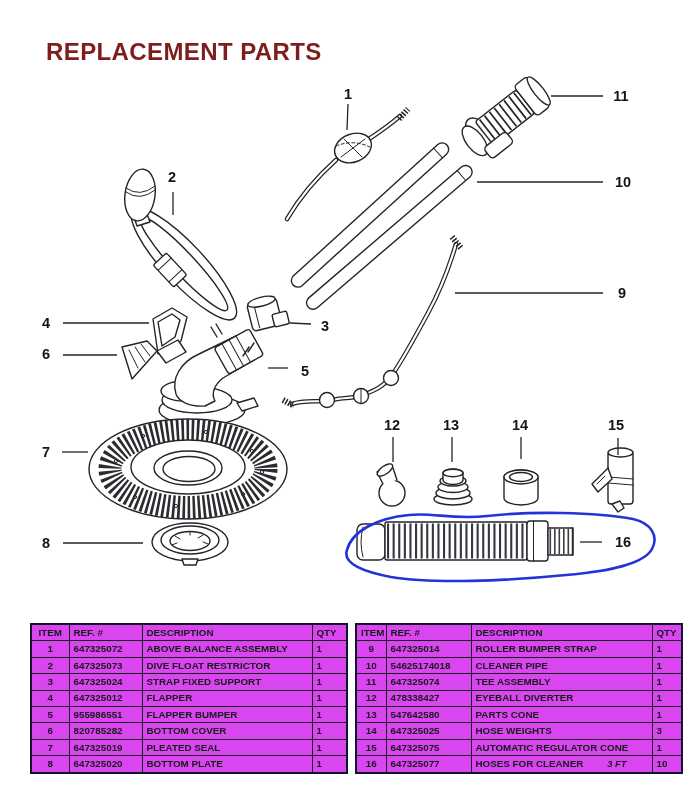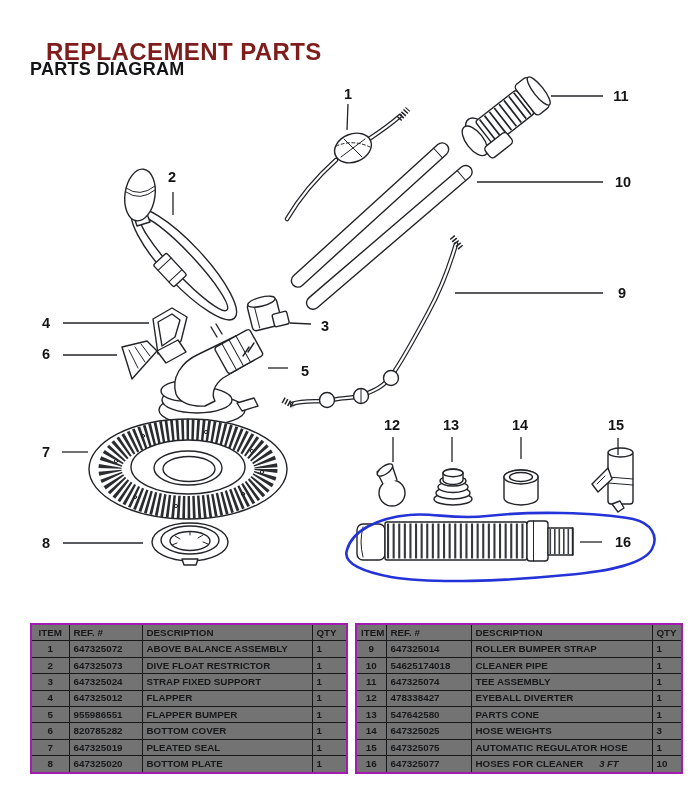--- a/index.html
+++ b/index.html
@@ -15,35 +15,34 @@
   .fw{fill:#fff;stroke:#222428;stroke-width:1.4;stroke-linejoin:round}
   .cord{fill:none;stroke:#222428;stroke-width:4.6;stroke-linecap:round}
   .cordw{fill:none;stroke:#fff;stroke-width:2.2;stroke-linecap:round}
   .knurl{stroke:#222428;stroke-width:6;stroke-dasharray:1.5 1.6;fill:none}
   .leader{stroke:#222428;stroke-width:1.3}
   .callout{font-family:"Liberation Sans",sans-serif;font-size:14.5px;font-weight:bold;fill:#131416;text-anchor:middle}
   .blue{fill:none;stroke:#2433d8;stroke-width:2.6;stroke-linecap:round;stroke-linejoin:round}
 
   
   .tables{position:absolute;left:30px;top:623px;display:flex;gap:7px;align-items:flex-start}
-  table{border-collapse:collapse;table-layout:fixed;background:#737373;border:2px solid #a21caf}
+  table{border-collapse:collapse;table-layout:fixed;background:#d946ef;border:2px solid #0f172a}
   .t-left{width:316px}
   .t-right{width:326px}
   th,td{border:1.6px solid #17181a;font-size:9.8px;font-weight:bold;padding:0 4px;height:15.4px;line-height:1;white-space:nowrap;overflow:hidden;text-align:left;color:#17181a}
   .c-item{text-align:center}
   .c-qty{text-align:left}
-  .ft{font-style:italic;margin-left:16px;font-size:9.4px}
+  .ft{font-style:italic;margin-left:24px;font-size:9.4px}
 </style>
 </head>
 <body>
 
 <div class="page">
 
   <h1 class="title">REPLACEMENT PARTS</h1>
-  <h2 class="subtitle">PARTS DIAGRAM</h2>
 
   <svg class="diagram" viewBox="0 0 700 797">
 
     <g>
       <g transform="rotate(-42.3 370 215)">
         <rect x="266" y="208.5" width="208" height="13" rx="6.5" class="fw"></rect>
         <line x1="462" y1="208.5" x2="462" y2="221.5" class="ln thin"></line>
       </g>
       <g transform="rotate(-40.6 389 237)">
         <rect x="282" y="231" width="214" height="13" rx="6.5" class="fw"></rect>
@@ -363,21 +362,21 @@
           </tr>
         <tr>
             <td class="c-item">14</td>
             <td>647325025</td>
             <td>HOSE WEIGHTS</td>
             <td class="c-qty">3</td>
           </tr>
         <tr>
             <td class="c-item">15</td>
             <td>647325075</td>
-            <td>AUTOMATIC REGULATOR HOSE</td>
+            <td>AUTOMATIC REGULATOR CONE</td>
             <td class="c-qty">1</td>
           </tr>
         <tr>
           <td class="c-item">16</td>
           <td>647325077</td>
           <td><span>HOSES FOR CLEANER</span><i class="ft">3 FT</i></td>
           <td class="c-qty">10</td>
         </tr>
       </tbody>
     </table>

